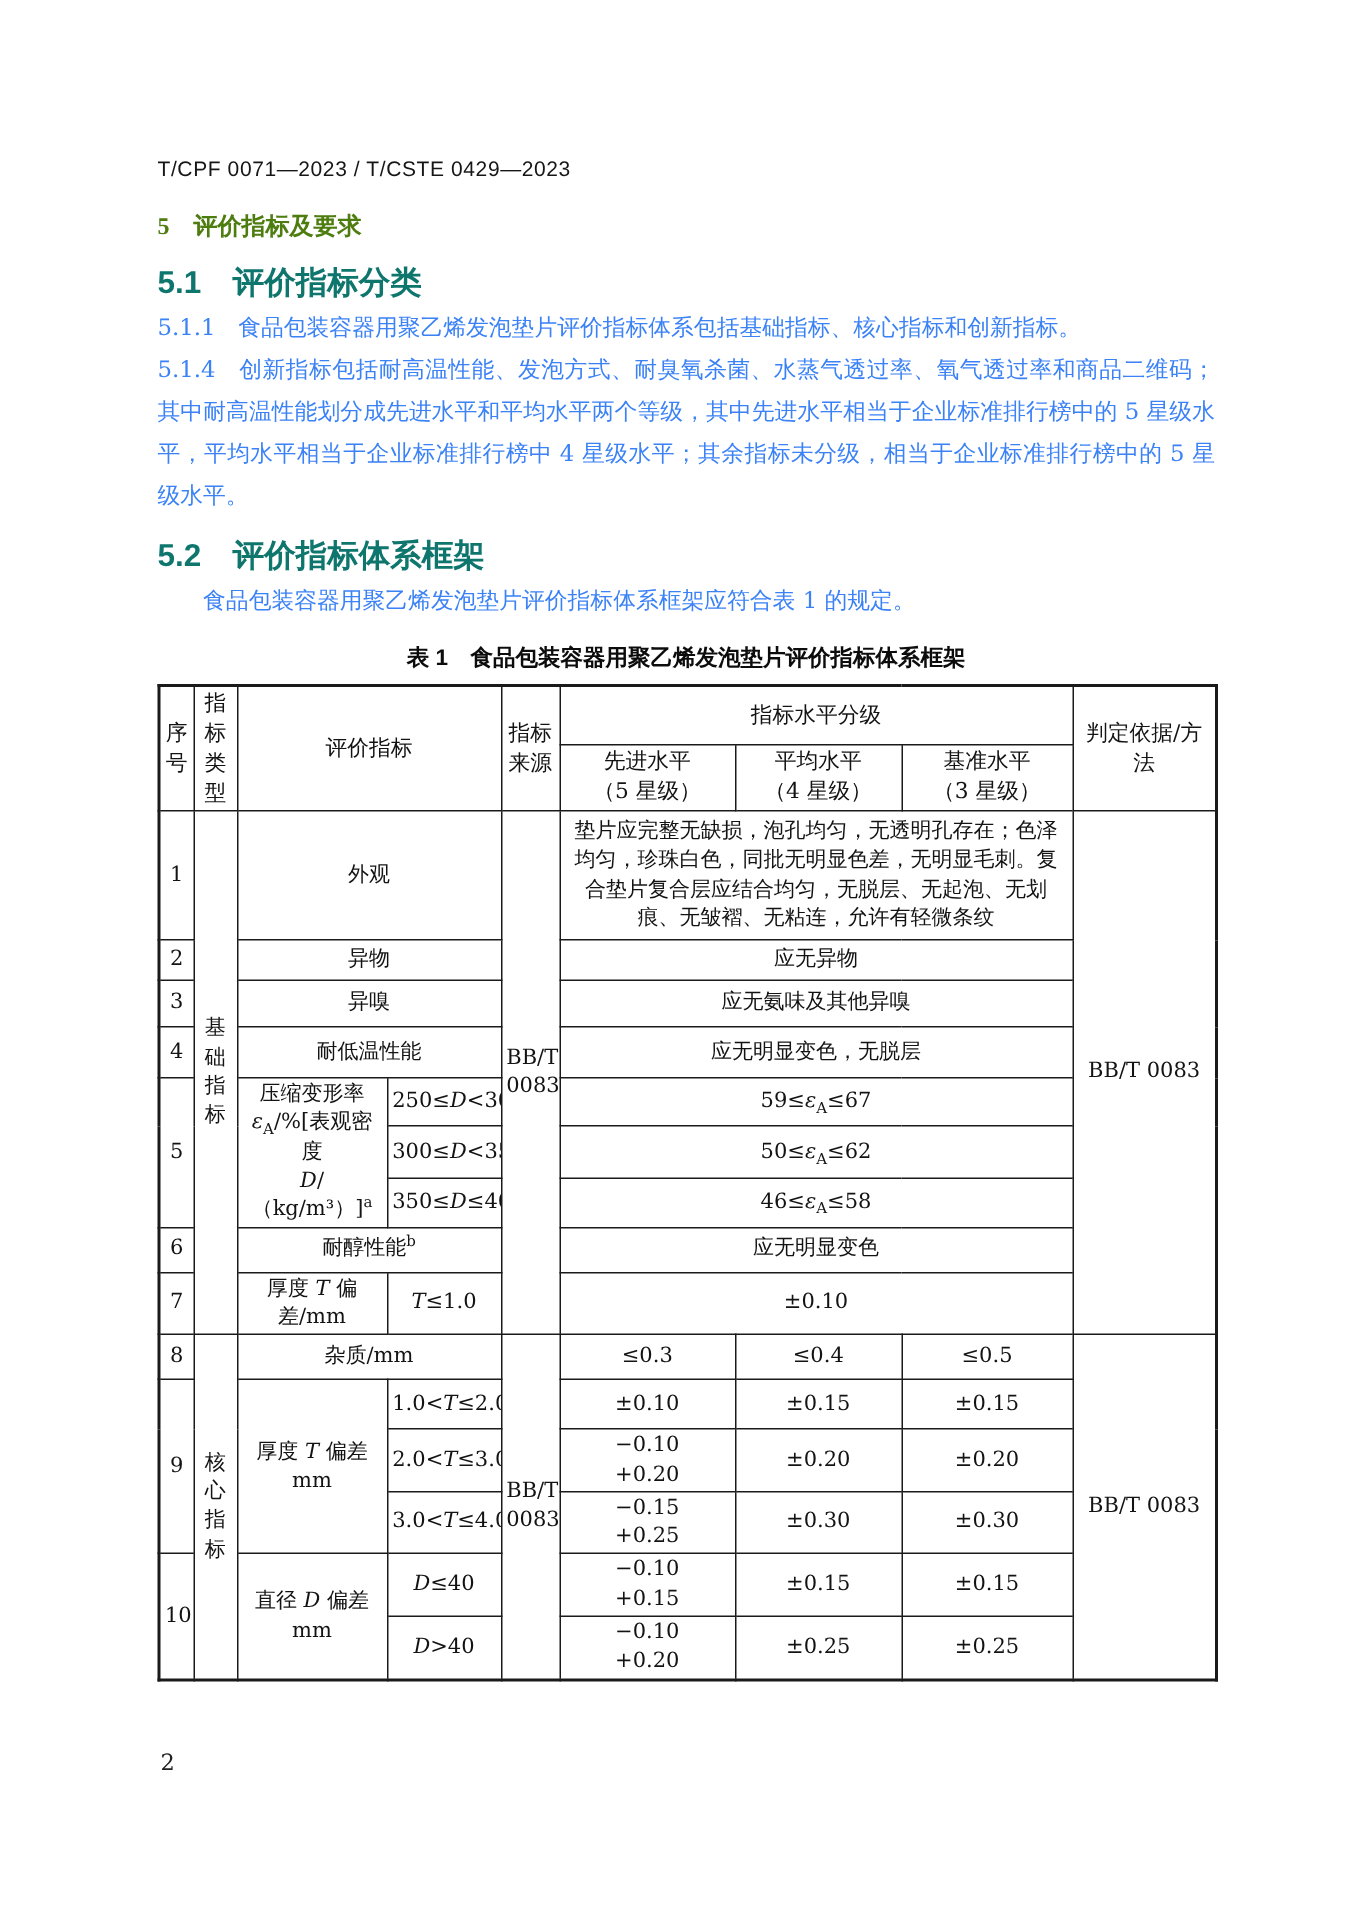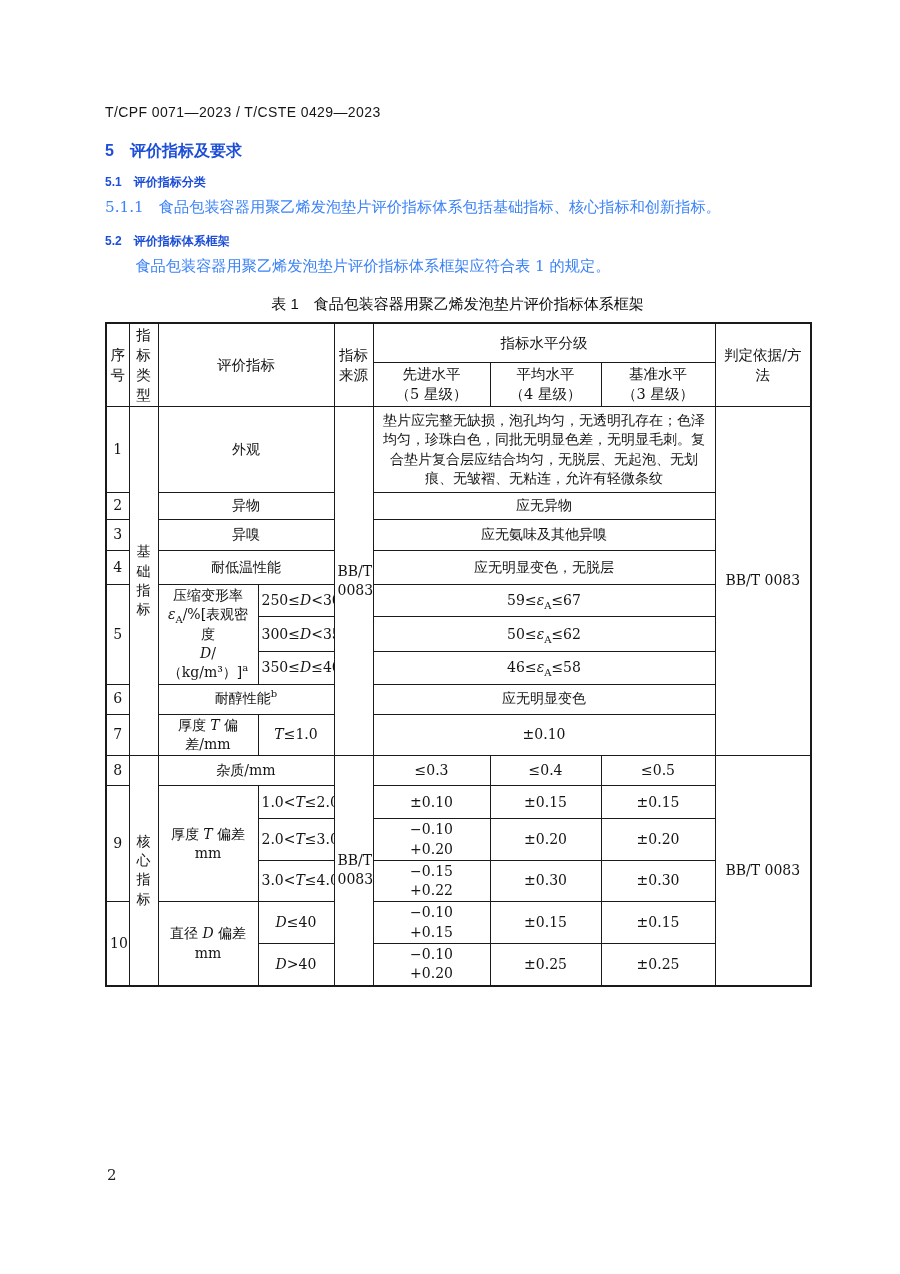--- a/index.html
+++ b/index.html
@@ -9,38 +9,38 @@
     position:relative;
     font-family:"DejaVu Serif","Liberation Serif",serif;
     overflow:hidden;
   }
   .content{padding:104px 90px 0 105px;}
   .doc-header{
     font-family:"Liberation Sans","DejaVu Sans",sans-serif;
     font-size:14px;letter-spacing:.4px;color:#161616;
   }
   .h-main{
-    font-family:Liberation Sans, sans-serif;
-    font-weight:bold;font-size:16px;color:#1d4ed8;
+    font-family:Liberation Serif, serif;
+    font-weight:bold;font-size:16px;color:#4d7c0f;
     margin:21px 0 0 0;
   }
   .h-sub{
     font-family:"Liberation Sans","DejaVu Sans",sans-serif;
-    font-weight:bold;font-size:12px;color:#1d4ed8;
+    font-weight:bold;font-size:21px;color:#0f766e;
     margin:12px 0 2px 0;
   }
   p.body{
     font-size:15.2px;line-height:28px;margin:0;
     text-align:justify;color:#3b82f6;
   }
   p.indent{text-indent:2em;}
   .tbl-caption{
     width:705px;text-align:center;
     font-family:"Liberation Sans","DejaVu Sans",sans-serif;
-    font-weight:normal;font-size:15px;color:#0c0c0c;
+    font-weight:bold;font-size:15px;color:#0c0c0c;
     margin:15px 0 8px 0;
   }
   table.frame{
     width:705px;border-collapse:collapse;table-layout:fixed;
     border:2px solid #1a1a1a;
   }
   table.frame th,table.frame td{
     border:1px solid #1a1a1a;
     font-weight:normal;
     text-align:center;vertical-align:middle;
@@ -64,20 +64,21 @@
 <body>
 
 <div class="content">
 
   <div class="doc-header">T/CPF 0071—2023 / T/CSTE 0429—2023</div>
 
   <div class="h-main">5　评价指标及要求</div>
   <div class="h-sub">5.1　评价指标分类</div>
 
   <p class="body">5.1.1　食品包装容器用聚乙烯发泡垫片评价指标体系包括基础指标、核心指标和创新指标。</p>
+  <p class="body">5.1.4　创新指标包括耐高温性能、发泡方式、耐臭氧杀菌、水蒸气透过率、氧气透过率和商品二维码；其中耐高温性能划分成先进水平和平均水平两个等级，其中先进水平相当于企业标准排行榜中的 5 星级水平，平均水平相当于企业标准排行榜中 4 星级水平；其余指标未分级，相当于企业标准排行榜中的 5 星级水平。</p>
 
   <div class="h-sub">5.2　评价指标体系框架</div>
   <p class="body indent">食品包装容器用聚乙烯发泡垫片评价指标体系框架应符合表 1 的规定。</p>
 
   <div class="tbl-caption">表 1　食品包装容器用聚乙烯发泡垫片评价指标体系框架</div>
 
   <table class="frame">
     <colgroup>
       <col style="width:23px">
         <col style="width:29px">
@@ -187,21 +188,21 @@
       <tr style="height:36px">
         <td>2.0&lt;<i>T</i>≤3.0</td>
         <td class="tight">−0.10
 +0.20</td>
         <td>±0.20</td>
         <td>±0.20</td>
       </tr>
       <tr style="height:35px">
         <td>3.0&lt;<i>T</i>≤4.0</td>
         <td class="tight">−0.15
-+0.22</td>
++0.25</td>
         <td>±0.30</td>
         <td>±0.30</td>
       </tr>
       <tr style="height:40px">
         <td rowspan="2">10</td>
         <td rowspan="2">直径 <i>D</i> 偏差
 mm</td>
         <td><i>D</i>≤40</td>
         <td class="tight">−0.10
 +0.15</td>

